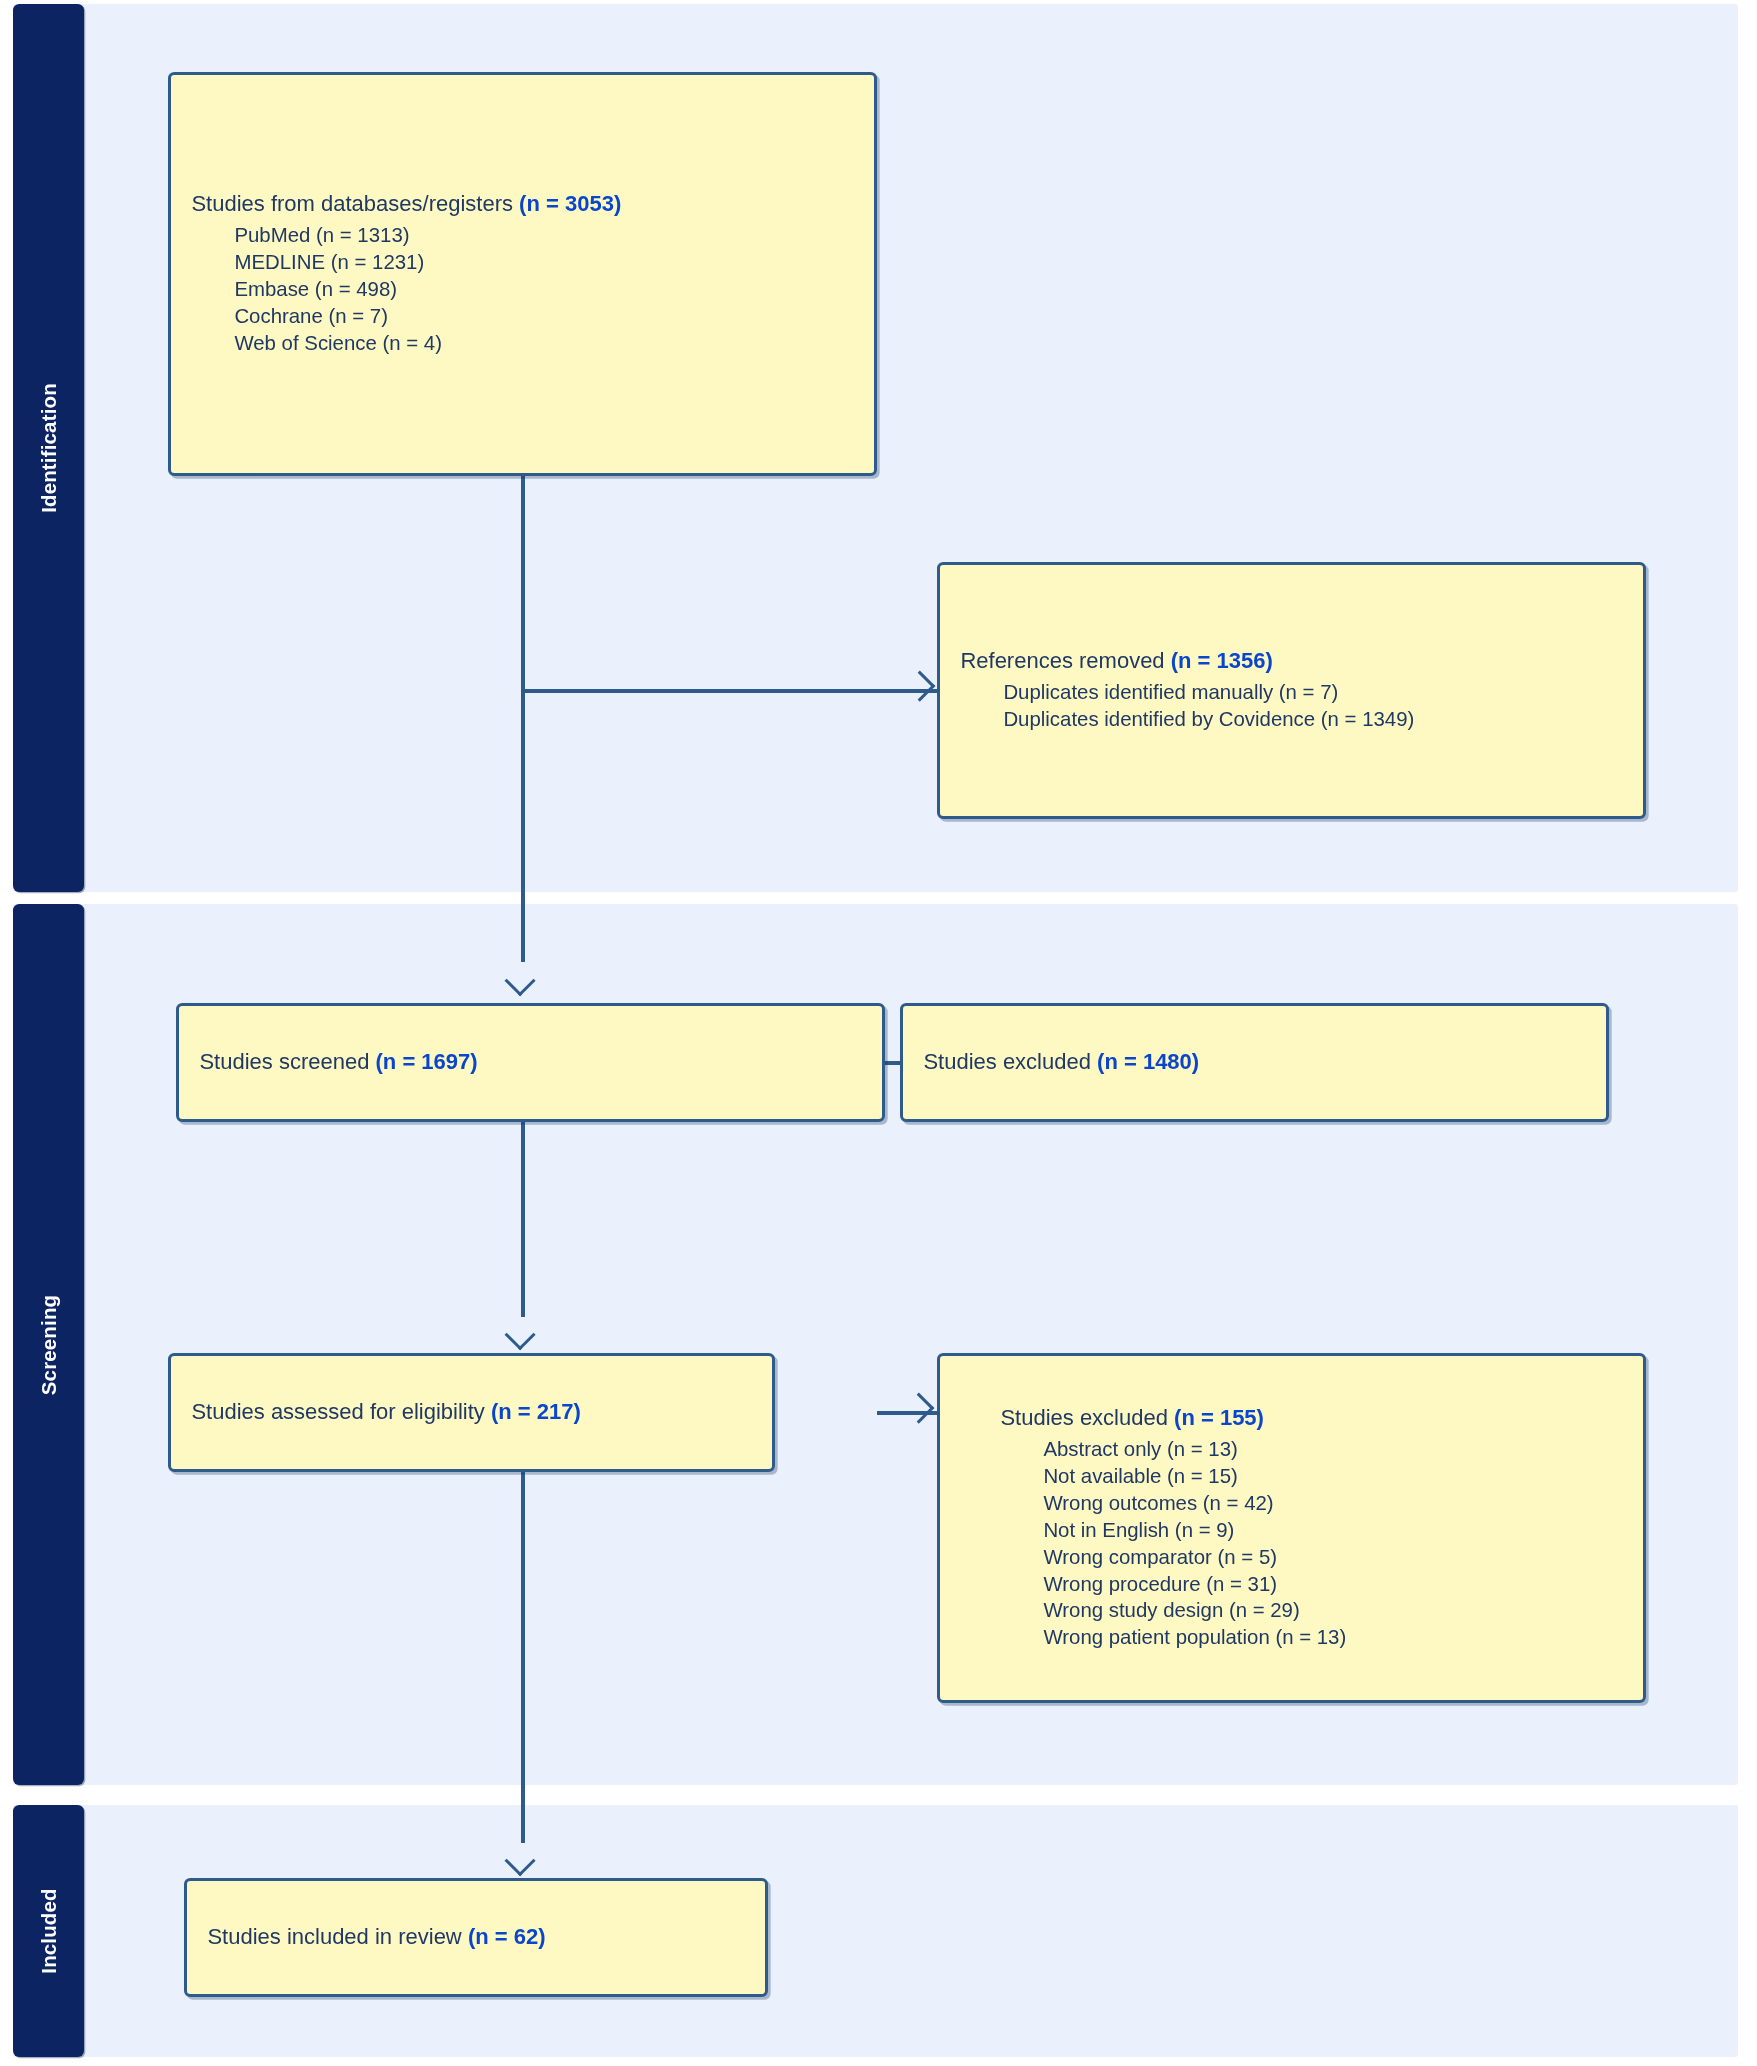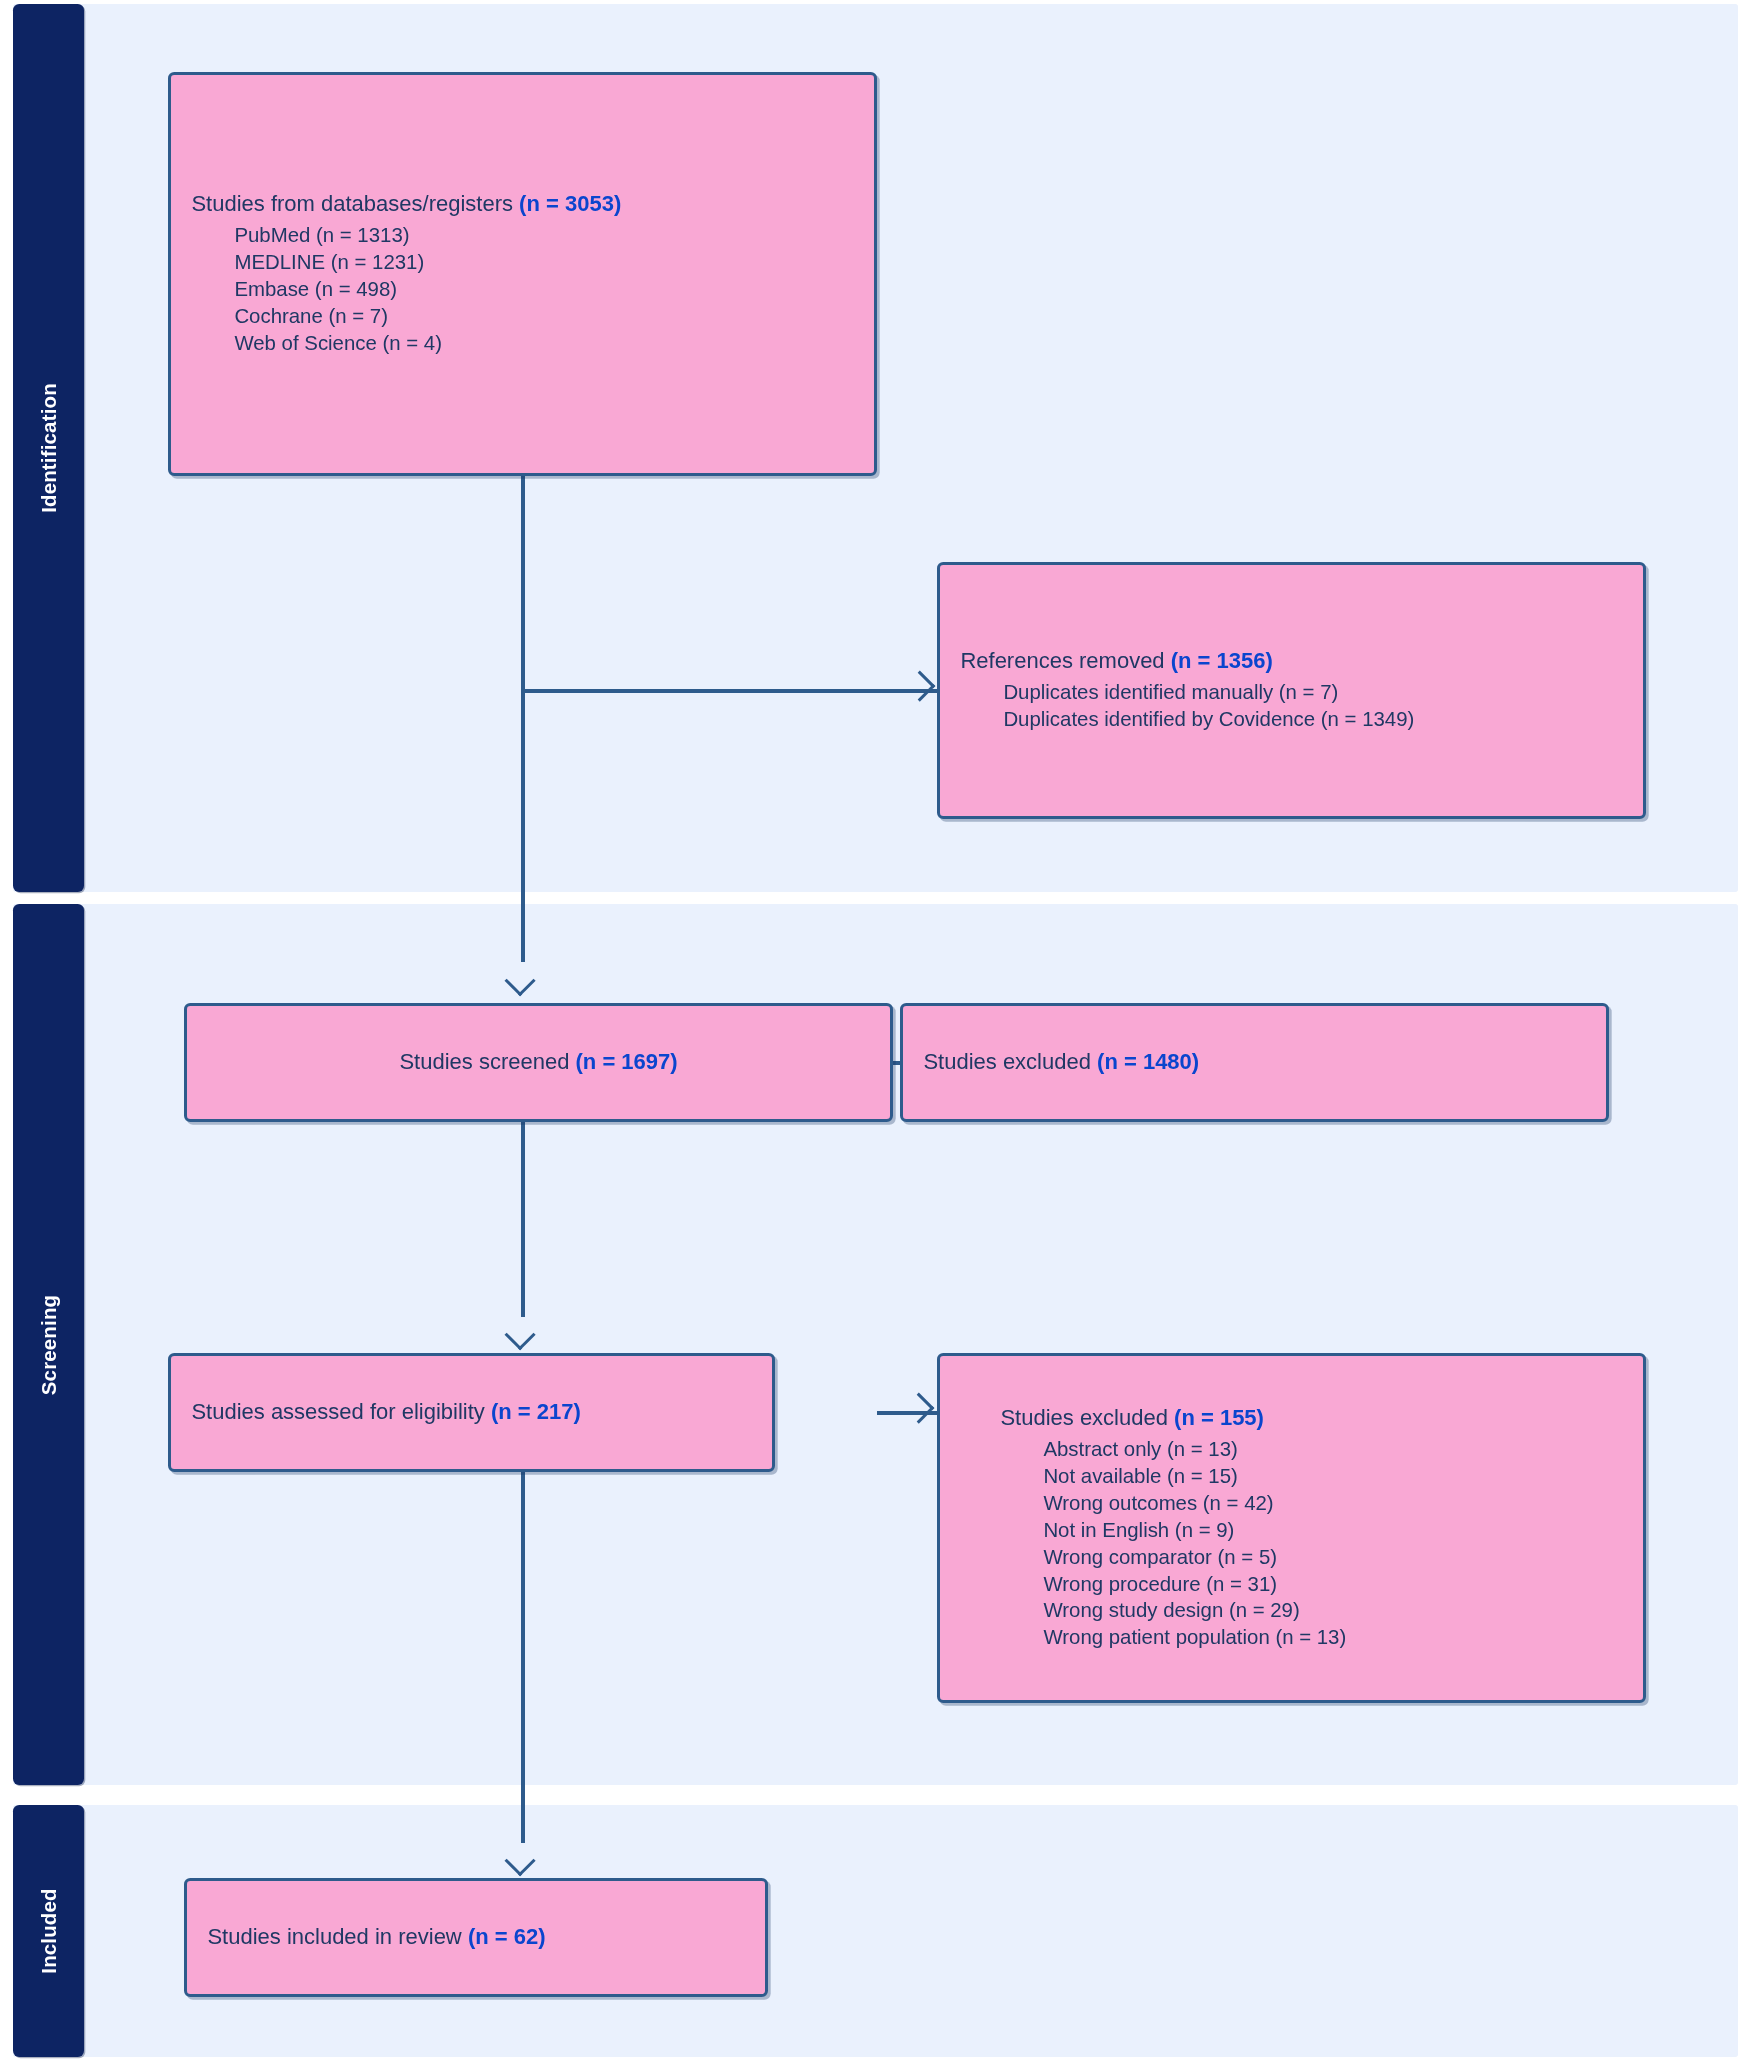--- a/index.html
+++ b/index.html
@@ -45,21 +45,21 @@
     font-size:20.4px;
     letter-spacing:0.2px;
   }
   #pillar-identification{ left:13.3px; top:4.4px;   width:71px; height:888px; }
   #pillar-screening{      left:13.3px; top:904px; width:71px; height:881px; }
   #pillar-included{       left:13.3px; top:1805px; width:71px; height:252px;  }
 
   
   .node{
     position:absolute;
-    background:#f9a8d4;
+    background:#fef9c3;
     border:3.5px solid #2E5B8C;
     border-radius:6.2px;
     box-sizing:border-box;
     box-shadow:2.7px 2.7px 0 rgba(20,50,95,.30);
     display:flex;
     flex-direction:column;
     justify-content:center;
   }
   .node-inner{ padding:0 20.4px; }
 
@@ -83,21 +83,21 @@
     line-height:1.32;
     color:#1F3864;
     padding-left:43px;
     white-space:nowrap;
   }
 
   
   #node-sources{   left:168px;  top:72px;  width:709px; height:404px; }
   #node-removed{   left:937px; top:562px; width:709px; height:257px; }
   
-  #node-screened{  left:184px;  top:1003px; width:709px; height:119px;text-align:center; }
+  #node-screened{  left:176px;  top:1003px; width:709px; height:119px; }
   #node-excluded1{ left:900px; top:1003px; width:709px; height:119px; }
   #node-eligible{  left:168px;  top:1353px; width:607px; height:119px; }
   #node-excluded2{ left:937px; top:1353px; width:709px; height:350px;padding-left:40px; }
   
   #node-included{  left:184px;  top:1878px; width:584px; height:119px; }
 
   
   .conn{ position:absolute; background:#2E5B8C; }
   .v{ width:3.5px; }
   .h{ height:3.5px; }

